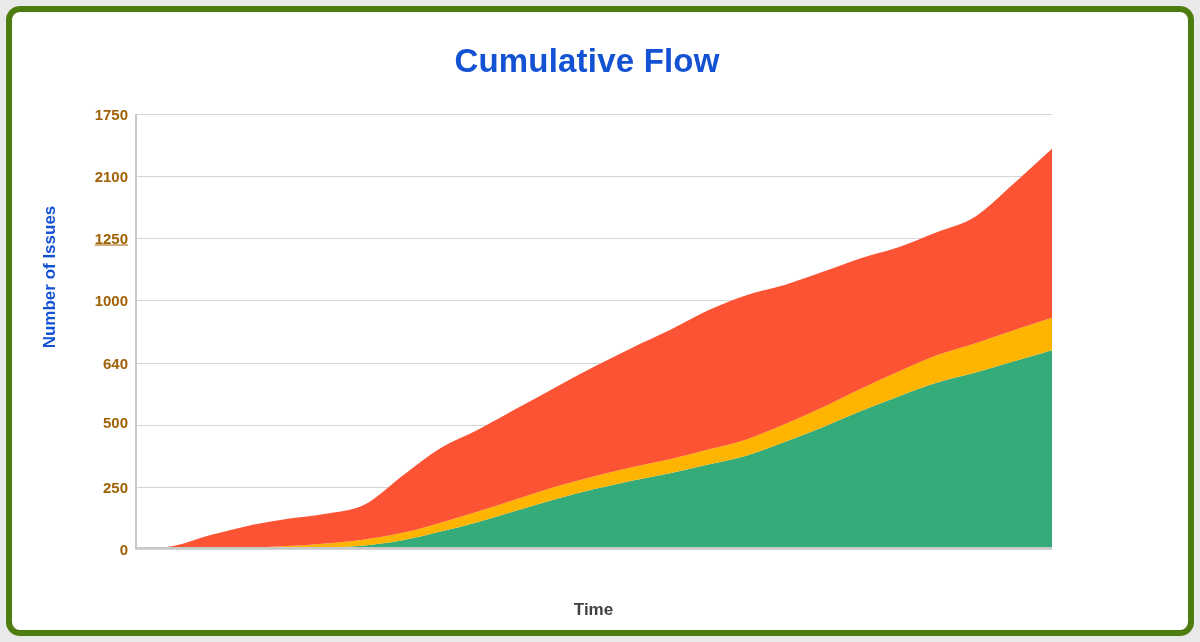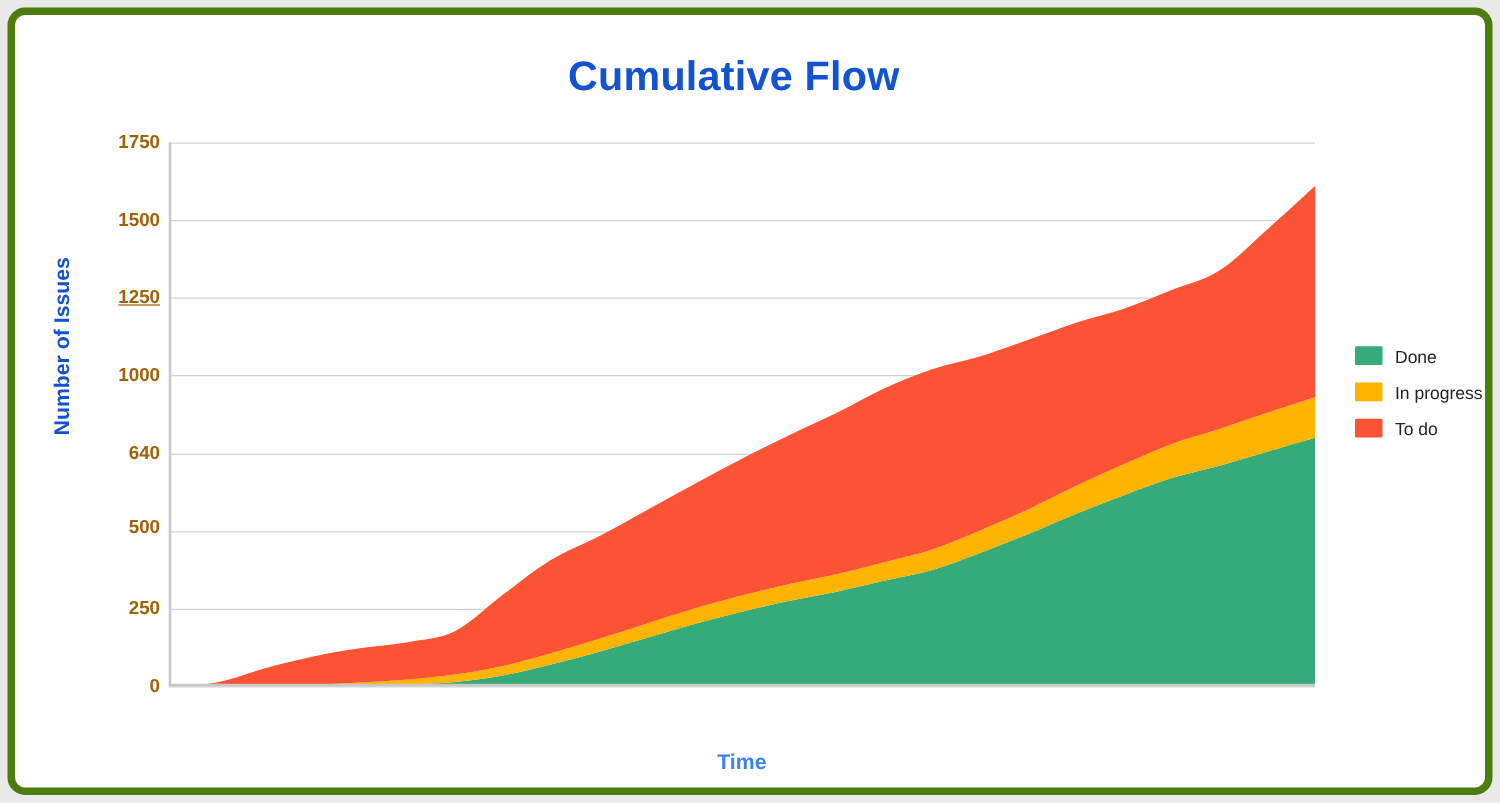--- a/index.html
+++ b/index.html
@@ -114,21 +114,21 @@
     transform: rotate(-90deg);
   }
   #x-axis-title {
     position: absolute;
     left: 123px;
     top: 588px;
     width: 917px;
     text-align: center;
     font-size: 17px;
     font-weight: bold;
-    color: #3b82f6;
+    color: #404040;
   }
   
   #legend {
     position: absolute;
     left: 1072px;
     top: 258px;
     width: 110px;
   }
   .legend-row {
     display: flex;
@@ -155,21 +155,21 @@
 
   <div id="chart-title">Cumulative Flow</div>
 
   <div id="y-ticks">
       <div class="ytick" style="top: 435px;">0</div>
       <div class="ytick" style="top: 372.857px;">250</div>
       <div class="ytick" style="top: 308px;">500</div>
       <div class="ytick" style="top: 248.571px;">640</div>
       <div class="ytick" style="top: 186.429px;">1000</div>
       <div class="ytick" style="top: 124.286px; text-decoration: underline;">1250</div>
-      <div class="ytick" style="top: 62.1429px;">1500</div>
+      <div class="ytick" style="top: 62.1429px;">2100</div>
       <div class="ytick" style="top: 0px;">1750</div>
     </div>
 
   <div id="plot">
     <div id="gridlines">
         <div class="gridline" style="top: 435px;"></div>
         <div class="gridline" style="top: 372.857px;"></div>
         <div class="gridline" style="top: 310.714px;"></div>
         <div class="gridline" style="top: 248.571px;"></div>
         <div class="gridline" style="top: 186.429px;"></div>
@@ -182,28 +182,14 @@
         <path d="M 0.00 435.00 C 6.37 435.00, 25.47 435.08, 38.21 435.00 C 50.94 434.92, 63.68 434.71, 76.42 434.50 C 89.15 434.30, 101.89 434.17, 114.63 433.76 C 127.36 433.34, 140.10 432.72, 152.83 432.02 C 165.57 431.31, 178.31 430.61, 191.04 429.53 C 203.78 428.45, 216.51 427.34, 229.25 425.55 C 241.99 423.77, 254.72 421.66, 267.46 418.84 C 280.19 416.03, 292.93 412.26, 305.67 408.65 C 318.40 405.05, 331.14 401.15, 343.88 397.22 C 356.61 393.28, 369.35 389.10, 382.08 385.04 C 394.82 380.98, 407.56 376.63, 420.29 372.86 C 433.03 369.09, 445.76 365.69, 458.50 362.42 C 471.24 359.14, 483.97 356.08, 496.71 353.22 C 509.44 350.36, 522.18 348.21, 534.92 345.27 C 547.65 342.32, 560.39 338.89, 573.13 335.57 C 585.86 332.26, 598.60 329.61, 611.33 325.38 C 624.07 321.15, 636.81 315.56, 649.54 310.22 C 662.28 304.87, 675.01 299.24, 687.75 293.31 C 700.49 287.39, 713.22 280.68, 725.96 274.67 C 738.69 268.66, 751.43 262.86, 764.17 257.27 C 776.90 251.68, 789.64 245.80, 802.38 241.11 C 815.11 236.43, 827.85 233.33, 840.58 229.18 C 853.32 225.04, 866.06 220.48, 878.79 216.26 C 891.53 212.03, 910.63 205.90, 917.00 203.83 L 917.00 236.14 C 910.63 238.01, 891.53 243.60, 878.79 247.33 C 866.06 251.06, 853.32 254.99, 840.58 258.51 C 827.85 262.04, 815.11 264.52, 802.38 268.46 C 789.64 272.39, 776.90 277.36, 764.17 282.13 C 751.43 286.89, 738.69 291.86, 725.96 297.04 C 713.22 302.22, 700.49 308.02, 687.75 313.20 C 675.01 318.38, 662.28 323.35, 649.54 328.11 C 636.81 332.88, 624.07 338.06, 611.33 341.79 C 598.60 345.51, 585.86 347.59, 573.13 350.49 C 560.39 353.39, 547.65 356.49, 534.92 359.19 C 522.18 361.88, 509.44 363.95, 496.71 366.64 C 483.97 369.34, 471.24 372.24, 458.50 375.34 C 445.76 378.45, 433.03 381.76, 420.29 385.29 C 407.56 388.81, 394.82 392.74, 382.08 396.47 C 369.35 400.20, 356.61 404.14, 343.88 407.66 C 331.14 411.18, 318.40 414.49, 305.67 417.60 C 292.93 420.71, 280.19 423.98, 267.46 426.30 C 254.72 428.62, 241.99 430.32, 229.25 431.52 C 216.51 432.72, 203.78 433.01, 191.04 433.51 C 178.31 434.01, 165.57 434.25, 152.83 434.50 C 140.10 434.75, 127.36 434.92, 114.63 435.00 C 101.89 435.08, 89.15 435.00, 76.42 435.00 C 63.68 435.00, 50.94 435.00, 38.21 435.00 C 25.47 435.00, 6.37 435.00, 0.00 435.00 Z" fill="#ffb400"></path>
         <path d="M 0.00 435.00 C 6.37 434.50, 25.47 434.38, 38.21 432.02 C 50.94 429.66, 63.68 424.27, 76.42 420.83 C 89.15 417.39, 101.89 414.08, 114.63 411.39 C 127.36 408.69, 140.10 406.62, 152.83 404.67 C 165.57 402.73, 178.31 402.02, 191.04 399.70 C 203.78 397.38, 216.51 397.09, 229.25 390.75 C 241.99 384.42, 254.72 371.12, 267.46 361.67 C 280.19 352.23, 292.93 341.83, 305.67 334.08 C 318.40 326.33, 331.14 321.82, 343.88 315.19 C 356.61 308.56, 369.35 301.27, 382.08 294.31 C 394.82 287.35, 407.56 280.31, 420.29 273.43 C 433.03 266.55, 445.76 259.63, 458.50 253.05 C 471.24 246.46, 483.97 240.08, 496.71 233.91 C 509.44 227.73, 522.18 222.26, 534.92 216.01 C 547.65 209.75, 560.39 202.17, 573.13 196.37 C 585.86 190.57, 598.60 185.43, 611.33 181.21 C 624.07 176.98, 636.81 174.91, 649.54 171.02 C 662.28 167.12, 675.01 162.32, 687.75 157.84 C 700.49 153.37, 713.22 148.31, 725.96 144.17 C 738.69 140.03, 751.43 137.34, 764.17 132.99 C 776.90 128.64, 789.64 123.17, 802.38 118.07 C 815.11 112.98, 827.85 110.49, 840.58 102.41 C 853.32 94.33, 866.06 80.87, 878.79 69.60 C 891.53 58.33, 910.63 40.60, 917.00 34.80 L 917.00 203.83 C 910.63 205.90, 891.53 212.03, 878.79 216.26 C 866.06 220.48, 853.32 225.04, 840.58 229.18 C 827.85 233.33, 815.11 236.43, 802.38 241.11 C 789.64 245.80, 776.90 251.68, 764.17 257.27 C 751.43 262.86, 738.69 268.66, 725.96 274.67 C 713.22 280.68, 700.49 287.39, 687.75 293.31 C 675.01 299.24, 662.28 304.87, 649.54 310.22 C 636.81 315.56, 624.07 321.15, 611.33 325.38 C 598.60 329.61, 585.86 332.26, 573.13 335.57 C 560.39 338.89, 547.65 342.32, 534.92 345.27 C 522.18 348.21, 509.44 350.36, 496.71 353.22 C 483.97 356.08, 471.24 359.14, 458.50 362.42 C 445.76 365.69, 433.03 369.09, 420.29 372.86 C 407.56 376.63, 394.82 380.98, 382.08 385.04 C 369.35 389.10, 356.61 393.28, 343.88 397.22 C 331.14 401.15, 318.40 405.05, 305.67 408.65 C 292.93 412.26, 280.19 416.03, 267.46 418.84 C 254.72 421.66, 241.99 423.77, 229.25 425.55 C 216.51 427.34, 203.78 428.45, 191.04 429.53 C 178.31 430.61, 165.57 431.31, 152.83 432.02 C 140.10 432.72, 127.36 433.34, 114.63 433.76 C 101.89 434.17, 89.15 434.30, 76.42 434.50 C 63.68 434.71, 50.94 434.92, 38.21 435.00 C 25.47 435.08, 6.37 435.00, 0.00 435.00 Z" fill="#fb5334"></path>
       </svg>
     <div id="plot-frame"></div>
   </div>
 
 
   <div id="y-axis-title">Number of Issues</div>
   <div id="x-axis-title">Time</div>
 
-  <div id="legend">
-      <div class="legend-row">
-        <span class="legend-swatch" style="background: rgb(52, 171, 121);"></span>
-        <span class="legend-label">Done</span>
-      </div>
-      <div class="legend-row">
-        <span class="legend-swatch" style="background: rgb(255, 180, 0);"></span>
-        <span class="legend-label">In progress</span>
-      </div>
-      <div class="legend-row">
-        <span class="legend-swatch" style="background: rgb(251, 83, 52);"></span>
-        <span class="legend-label">To do</span>
-      </div>
-    </div>
 
 </div>
 
 </body></html>

